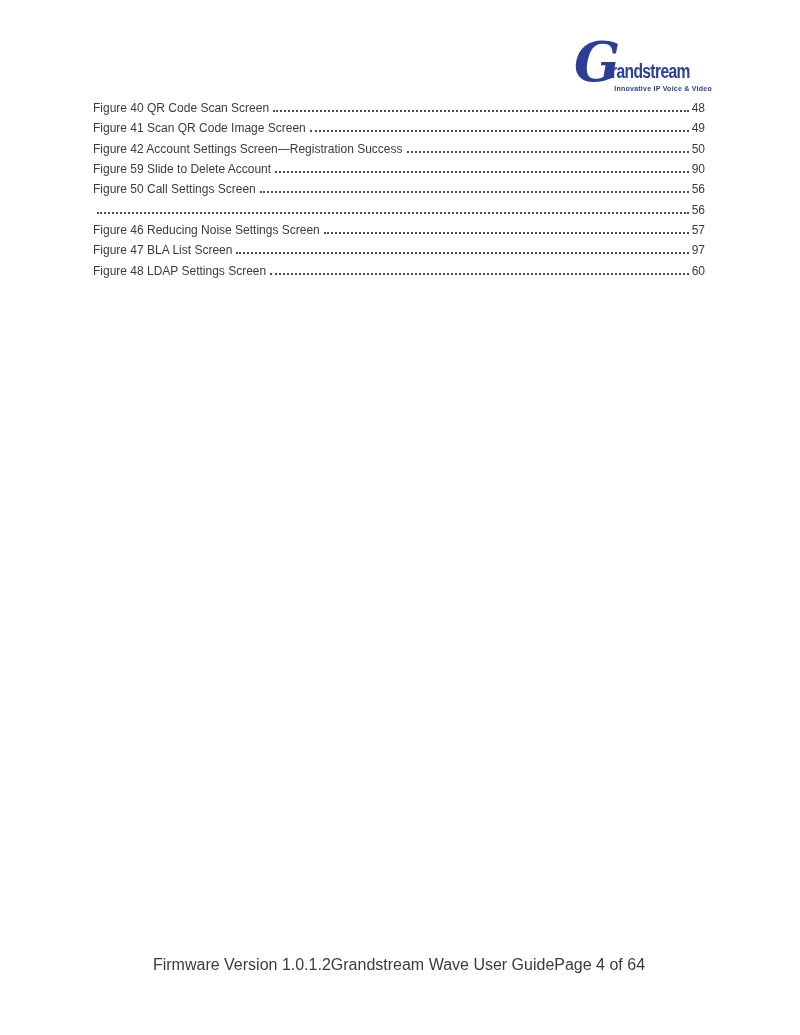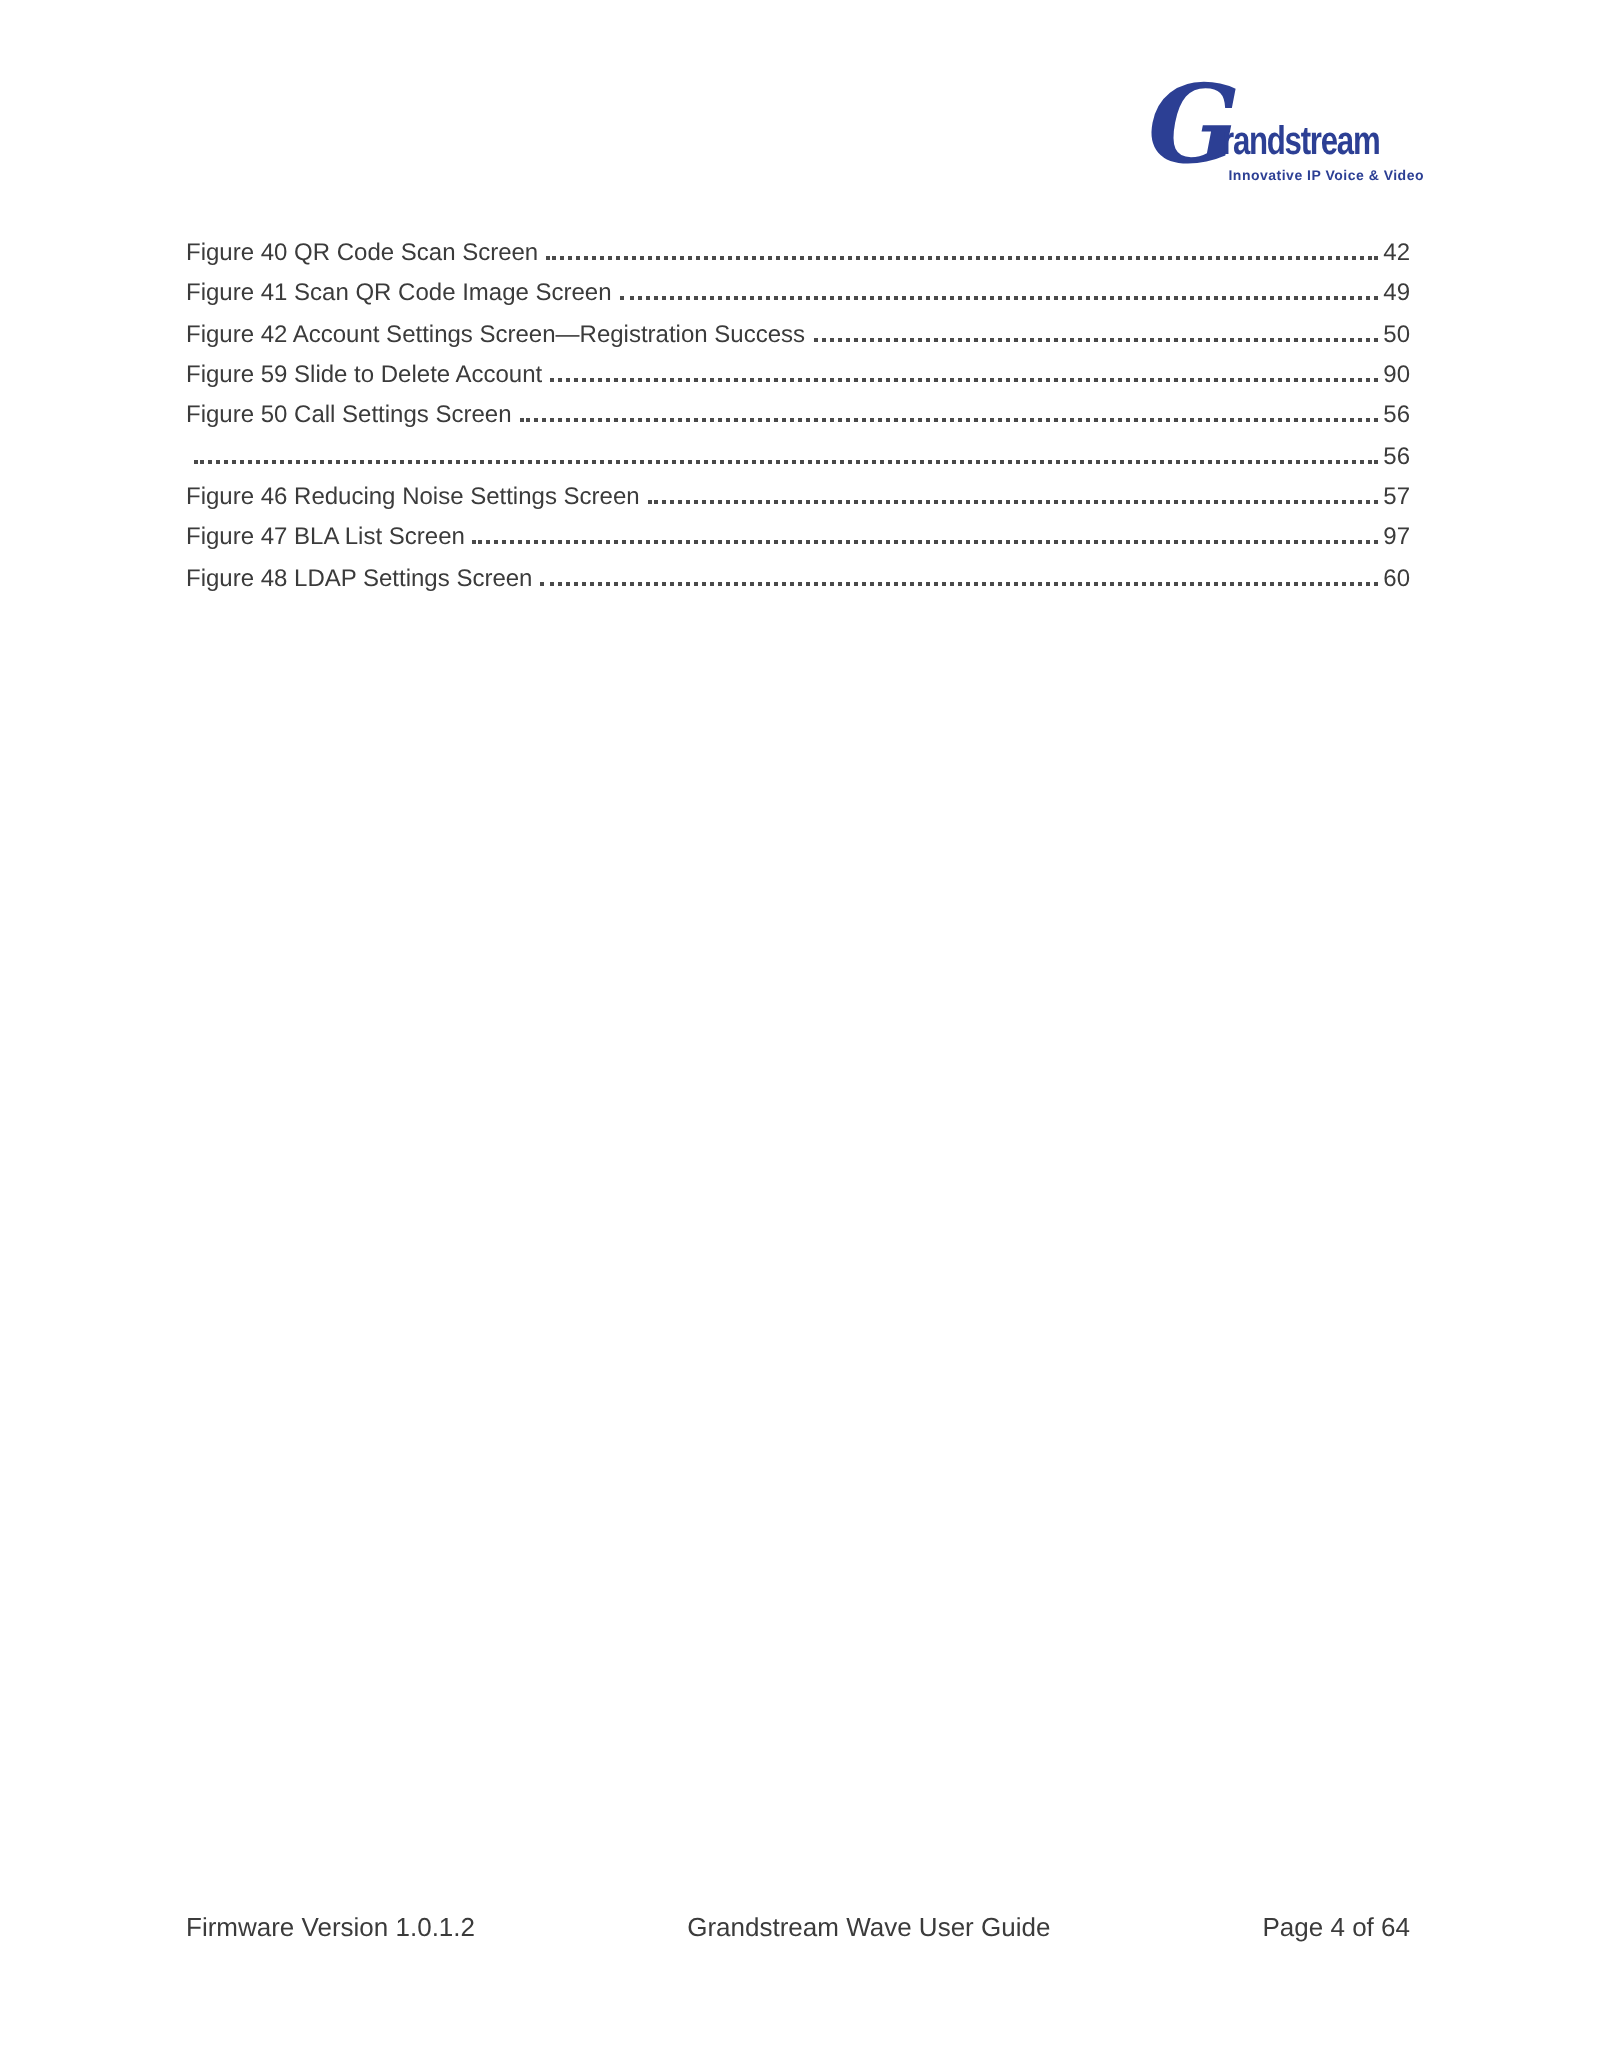--- a/index.html
+++ b/index.html
@@ -58,21 +58,21 @@
     color: #2c3f94;
     margin-top: 1px;
     white-space: nowrap;
   }
 
   
   .toc {
     position: absolute;
     left: 93px;
     right: 95px;
-    top: 116px;
+    top: 98px;
   }
   .toc-row {
     display: flex;
     align-items: baseline;
     height: 20.35px;
     font-size: 12px;
     line-height: 20.35px;
     white-space: nowrap;
   }
   .toc-label { flex: 0 0 auto; }
@@ -84,44 +84,44 @@
   }
   .toc-page { flex: 0 0 auto; }
 
   
   .footer {
     position: absolute;
     left: 93px;
     right: 95px;
     top: 956px;
     display: flex;
-    justify-content: space-between;
+    justify-content: center;
     align-items: baseline;
-    font-size: 13px;
+    font-size: 16px;
     white-space: nowrap;
   }
 </style>
 </head>
 <body>
 
 <div class="page">
 
   <div class="logo">
     <div class="logo-brandrow">
       <span class="logo-g">G</span>
       <span class="logo-rest">randstream</span>
     </div>
     <div class="logo-tagline">Innovative IP Voice &amp; Video</div>
   </div>
 
   <div class="toc">
       <div class="toc-row">
       <span class="toc-label">Figure 40 QR Code Scan Screen</span>
       <span class="toc-leader"></span>
-      <span class="toc-page">42</span>
+      <span class="toc-page">48</span>
     </div>
       <div class="toc-row">
       <span class="toc-label">Figure 41 Scan QR Code Image Screen</span>
       <span class="toc-leader"></span>
       <span class="toc-page">49</span>
     </div>
       <div class="toc-row">
       <span class="toc-label">Figure 42 Account Settings Screen—Registration Success</span>
       <span class="toc-leader"></span>
       <span class="toc-page">50</span>

